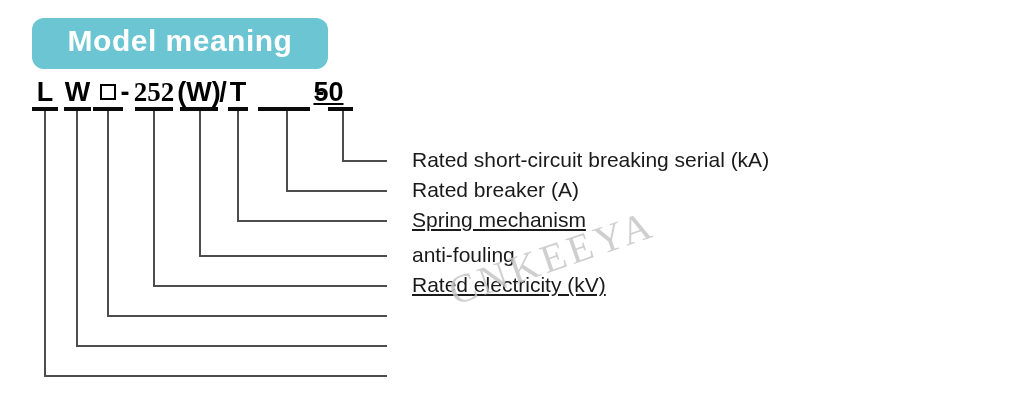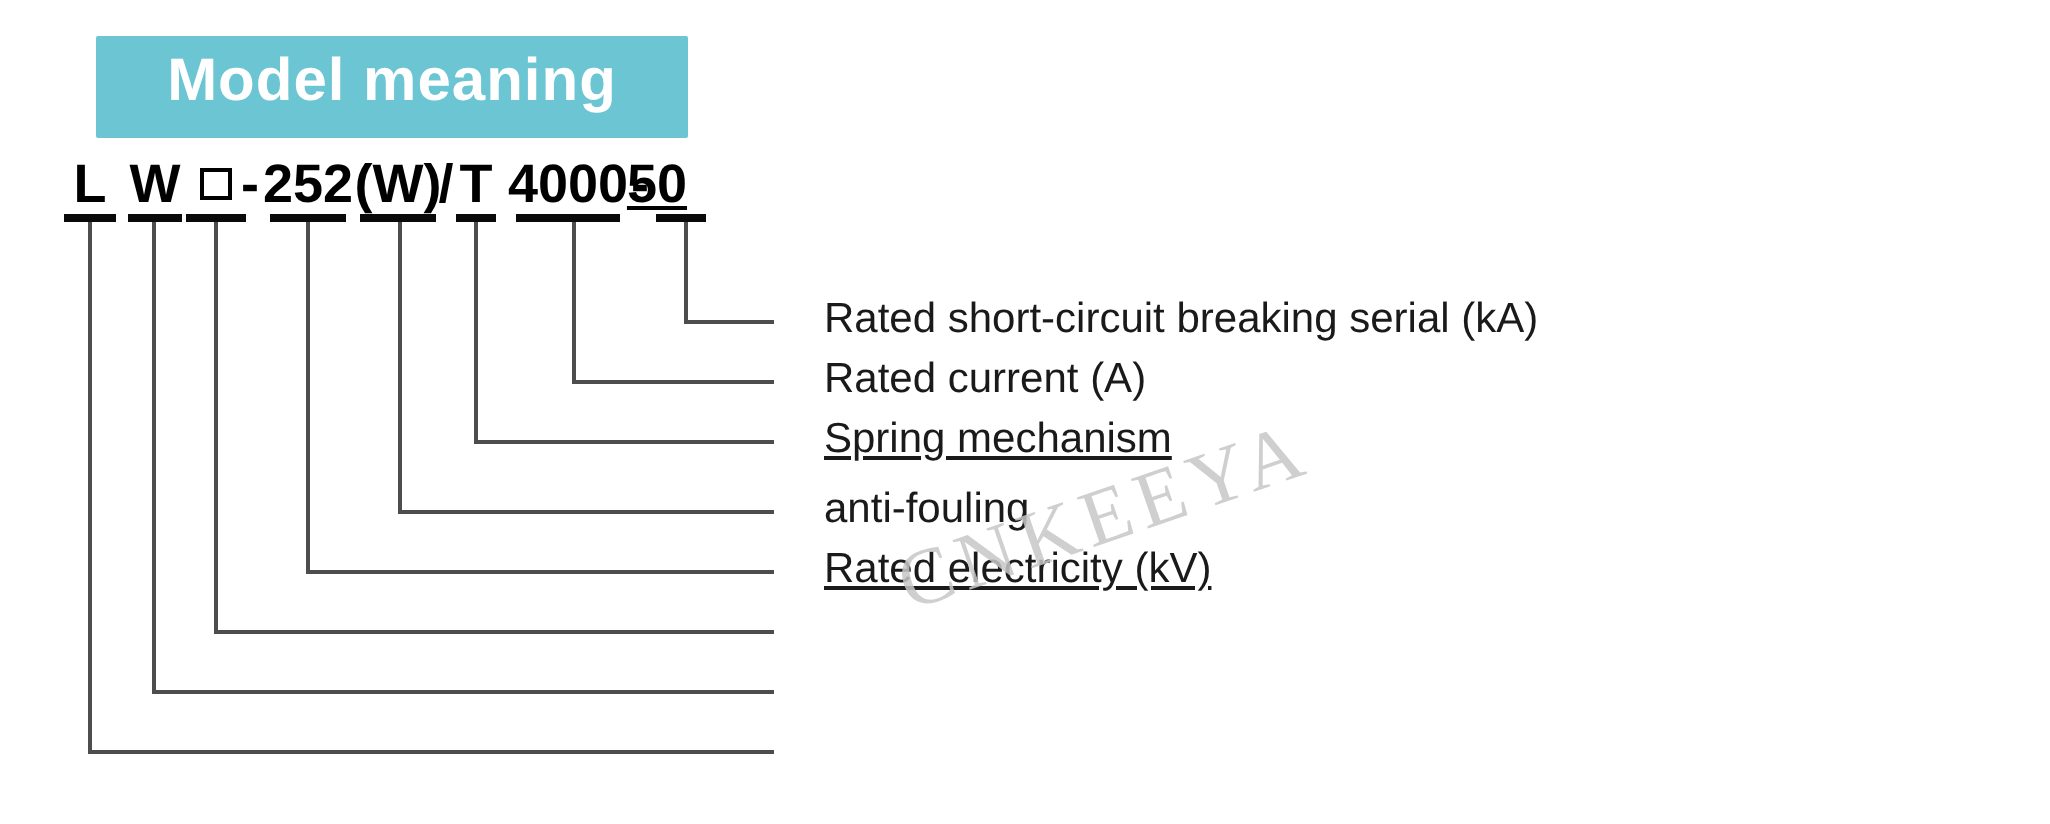--- a/index.html
+++ b/index.html
@@ -7,24 +7,24 @@
     position: relative;
     width: 1025px;
     height: 412px;
     background: #ffffff;
     overflow: hidden;
     font-family: "Liberation Sans", sans-serif;
     color: #111;
   }
   .banner {
     position: absolute;
-    left: 48px; top: 18px;
+    left: 32px; top: 18px;
     width: 296px; height: 51px;
     background: #6bc5d2;
-    border-radius: 1px;
+    border-radius: 12px;
     text-align: center;
     line-height: 45px;
     font-size: 30px;
     font-weight: bold;
     color: #ffffff;
     letter-spacing: 0.5px;
   }
   .code-part, .sep {
     position: absolute;
     top: 79px;
@@ -87,25 +87,24 @@
 <body>
 
 <div class="stage">
 
   <div class="banner">Model meaning</div>
 
   <div class="code-part" style="left:22px;width:46px;">L</div>
   <div class="code-part" style="left:54px;width:47px;">W</div>
   <div class="code-part" style="left:83px;width:50px;"><span class="square-glyph"></span></div>
   <div class="sep" style="left:115px;width:20px;">-</div>
-  <div class="code-part" style="left:125px;width:58px;">252</div>
+  <div class="code-part" style="left:125px;width:58px;font-family:Liberation Serif, serif;">252</div>
   <div class="code-part" style="left:170px;width:58px;">(W)</div>
   <div class="sep" style="left:213px;width:20px;">/</div>
   <div class="code-part" style="left:218px;width:40px;">T</div>
-  <div class="code-part" style="left:248px;width:72px;">4000</div>
   <div class="sep" style="left:310px;width:20px;">-</div>
   <div class="code-part" style="left:306px;width:45px;text-decoration:underline;">50</div>
 
   <div class="bar" style="left:32px;width:26px;"></div>
   <div class="bar" style="left:64px;width:27px;"></div>
   <div class="bar" style="left:93px;width:30px;"></div>
   <div class="bar" style="left:135px;width:38px;"></div>
   <div class="bar" style="left:180px;width:38px;"></div>
   <div class="bar" style="left:228px;width:20px;"></div>
   <div class="bar" style="left:258px;width:52px;"></div>
@@ -123,20 +122,20 @@
   <div class="hline" style="left:342px;top:160px;width:45px;"></div>
   <div class="hline" style="left:286px;top:190px;width:101px;"></div>
   <div class="hline" style="left:237px;top:220px;width:150px;"></div>
   <div class="hline" style="left:199px;top:255px;width:188px;"></div>
   <div class="hline" style="left:153px;top:285px;width:234px;"></div>
   <div class="hline" style="left:107px;top:315px;width:280px;"></div>
   <div class="hline" style="left:76px;top:345px;width:311px;"></div>
   <div class="hline" style="left:44px;top:375px;width:343px;"></div>
 
   <div class="label" style="top:147px;">Rated short-circuit breaking serial (kA)</div>
-  <div class="label" style="top:177px;">Rated current (A)</div>
+  <div class="label" style="top:177px;">Rated breaker (A)</div>
   <div class="label" style="top:207px;text-decoration:underline;">Spring mechanism</div>
   <div class="label" style="top:242px;">anti-fouling</div>
   <div class="label" style="top:272px;text-decoration:underline;">Rated electricity (kV)</div>
 
   <div class="watermark">CNKEEYA</div>
 
 </div>
 
 </body></html>

